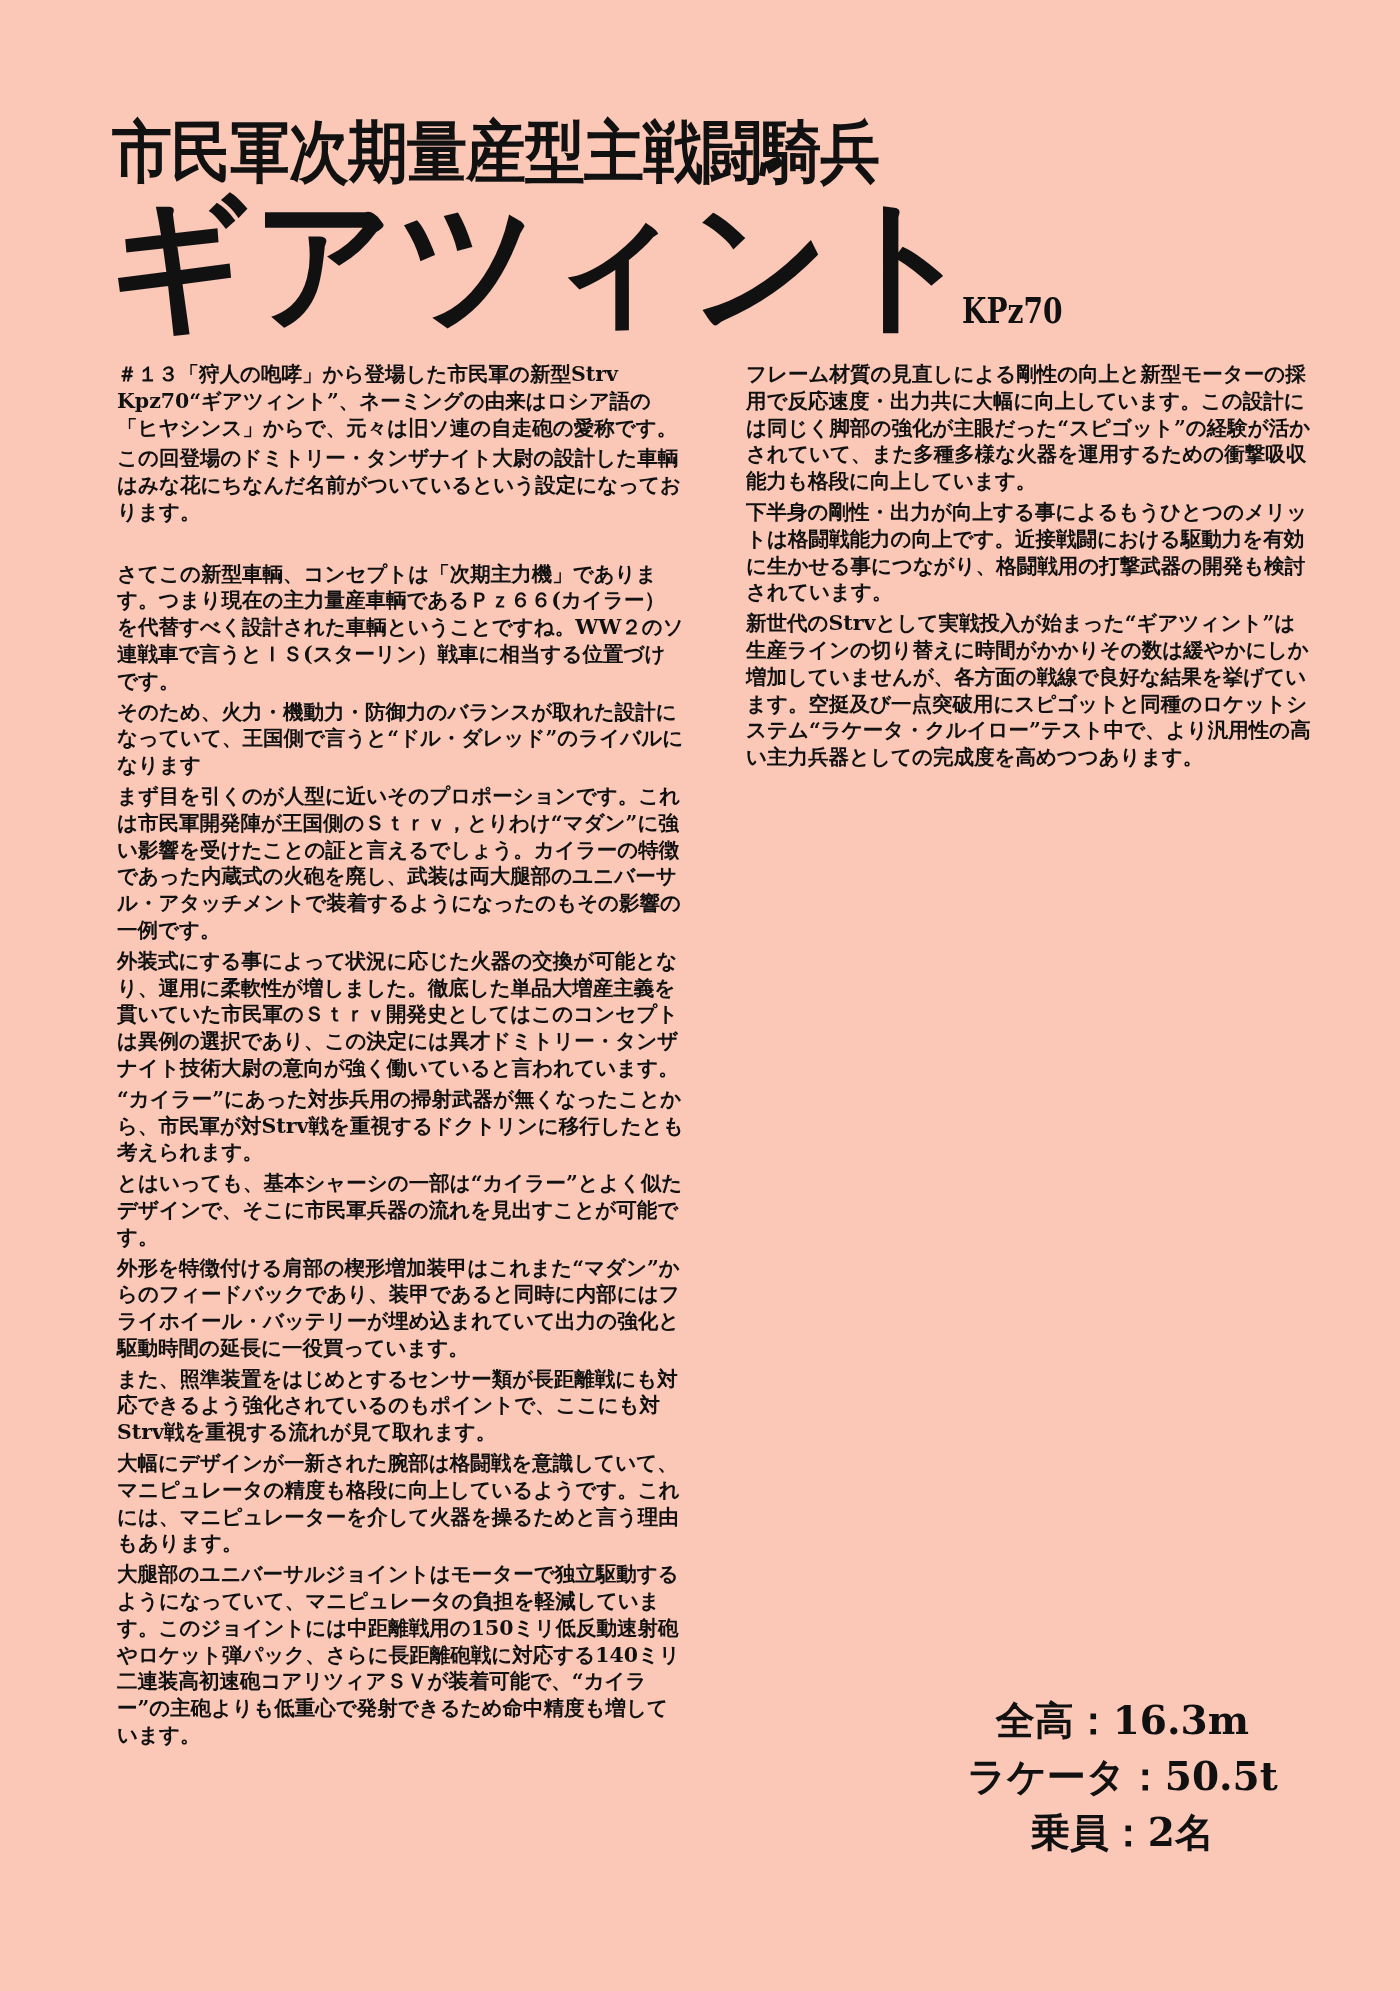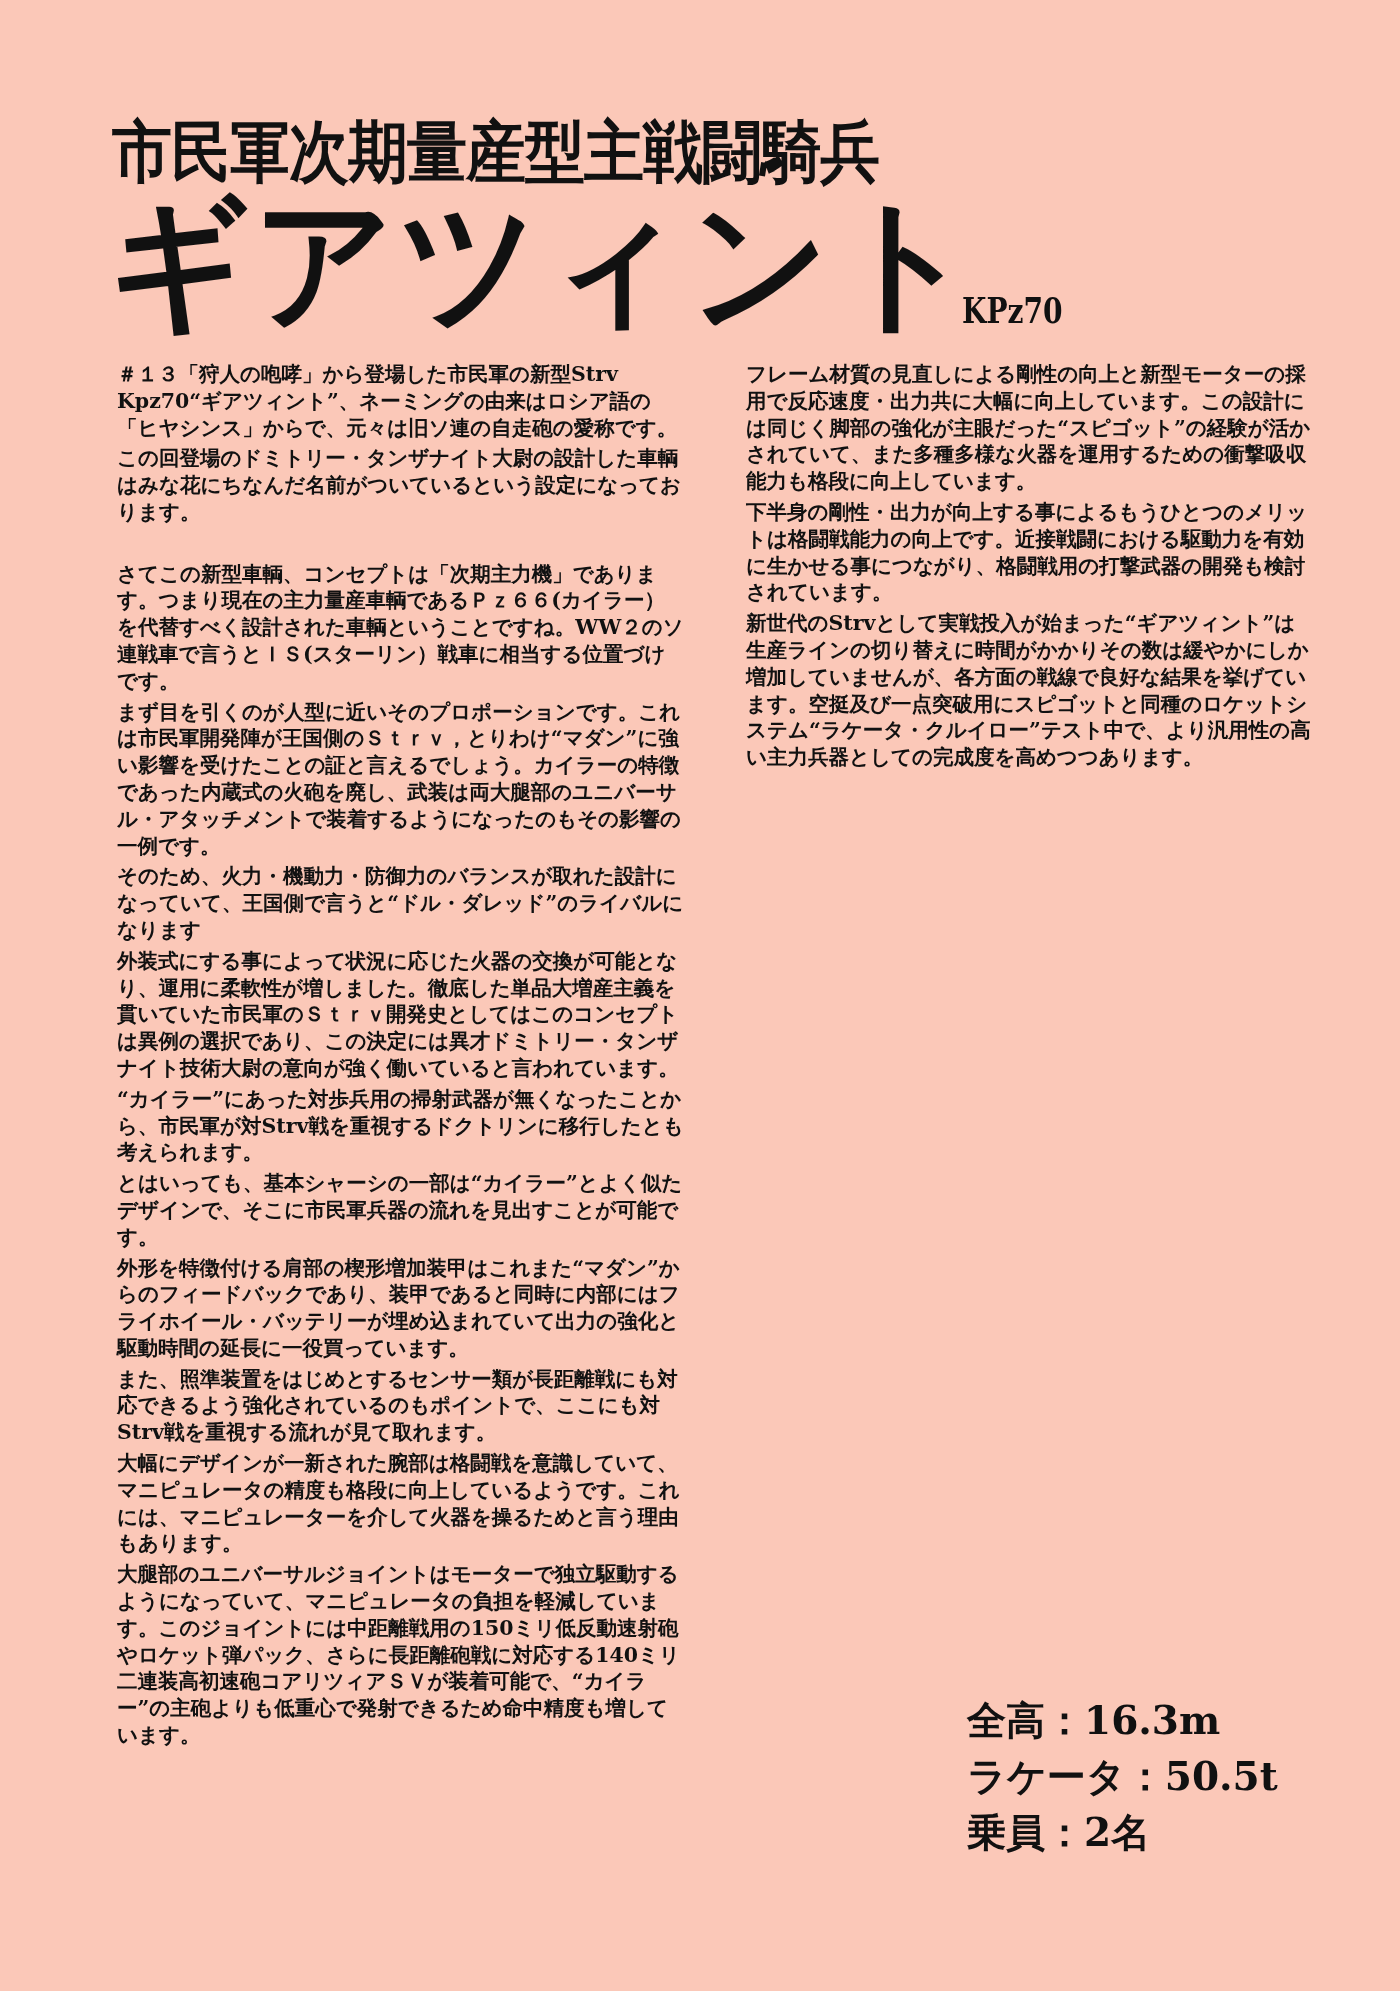--- a/index.html
+++ b/index.html
@@ -65,37 +65,38 @@
   .col-left { left: 113px; }
   .col-right { left: 742px; }
   .blank { height: 26.8px; }
   .specs {
     position: absolute;
     left: 967px;
     top: 1692px;
     font-size: 39px;
     font-weight: bold;
     line-height: 56px;
+    text-align: center;
   }
   .specs div { white-space: nowrap; }
 </style>
 </head>
 <body>
 
 <div class="subtitle">市民軍次期量産型主戦闘騎兵</div>
 <div class="title">ギアツィント</div>
 <div class="model">KPz70</div>
 
 <div class="col col-left">
   <p>＃１３「狩人の咆哮」から登場した市民軍の新型Strv Kpz70“ギアツィント”、ネーミングの由来はロシア語の「ヒヤシンス」からで、元々は旧ソ連の自走砲の愛称です。</p>
   <p>この回登場のドミトリー・タンザナイト大尉の設計した車輌はみな花にちなんだ名前がついているという設定になっております。</p>
   <p class="blank"></p>
   <p>さてこの新型車輌、コンセプトは「次期主力機」であります。つまり現在の主力量産車輌であるＰｚ６６(カイラー）を代替すべく設計された車輌ということですね。WW２のソ連戦車で言うとＩＳ(スターリン）戦車に相当する位置づけです。</p>
+  <p>そのため、火力・機動力・防御力のバランスが取れた設計になっていて、王国側で言うと“ドル・ダレッド”のライバルになります</p>
   <p>まず目を引くのが人型に近いそのプロポーションです。これは市民軍開発陣が王国側のＳｔｒｖ，とりわけ“マダン”に強い影響を受けたことの証と言えるでしょう。カイラーの特徴であった内蔵式の火砲を廃し、武装は両大腿部のユニバーサル・アタッチメントで装着するようになったのもその影響の一例です。</p>
-  <p>そのため、火力・機動力・防御力のバランスが取れた設計になっていて、王国側で言うと“ドル・ダレッド”のライバルになります</p>
   <p>外装式にする事によって状況に応じた火器の交換が可能となり、運用に柔軟性が増しました。徹底した単品大増産主義を貫いていた市民軍のＳｔｒｖ開発史としてはこのコンセプトは異例の選択であり、この決定には異才ドミトリー・タンザナイト技術大尉の意向が強く働いていると言われています。</p>
   <p>“カイラー”にあった対歩兵用の掃射武器が無くなったことから、市民軍が対Strv戦を重視するドクトリンに移行したとも考えられます。</p>
   <p>とはいっても、基本シャーシの一部は“カイラー”とよく似たデザインで、そこに市民軍兵器の流れを見出すことが可能です。</p>
   <p>外形を特徴付ける肩部の楔形増加装甲はこれまた“マダン”からのフィードバックであり、装甲であると同時に内部にはフライホイール・バッテリーが埋め込まれていて出力の強化と駆動時間の延長に一役買っています。</p>
   <p>また、照準装置をはじめとするセンサー類が長距離戦にも対応できるよう強化されているのもポイントで、ここにも対Strv戦を重視する流れが見て取れます。</p>
   <p>大幅にデザインが一新された腕部は格闘戦を意識していて、マニピュレータの精度も格段に向上しているようです。これには、マニピュレーターを介して火器を操るためと言う理由もあります。</p>
   <p>大腿部のユニバーサルジョイントはモーターで独立駆動するようになっていて、マニピュレータの負担を軽減しています。このジョイントには中距離戦用の150ミリ低反動速射砲やロケット弾パック、さらに長距離砲戦に対応する140ミリ二連装高初速砲コアリツィアＳＶが装着可能で、“カイラー”の主砲よりも低重心で発射できるため命中精度も増しています。</p>
 </div>
 
 <div class="col col-right">

